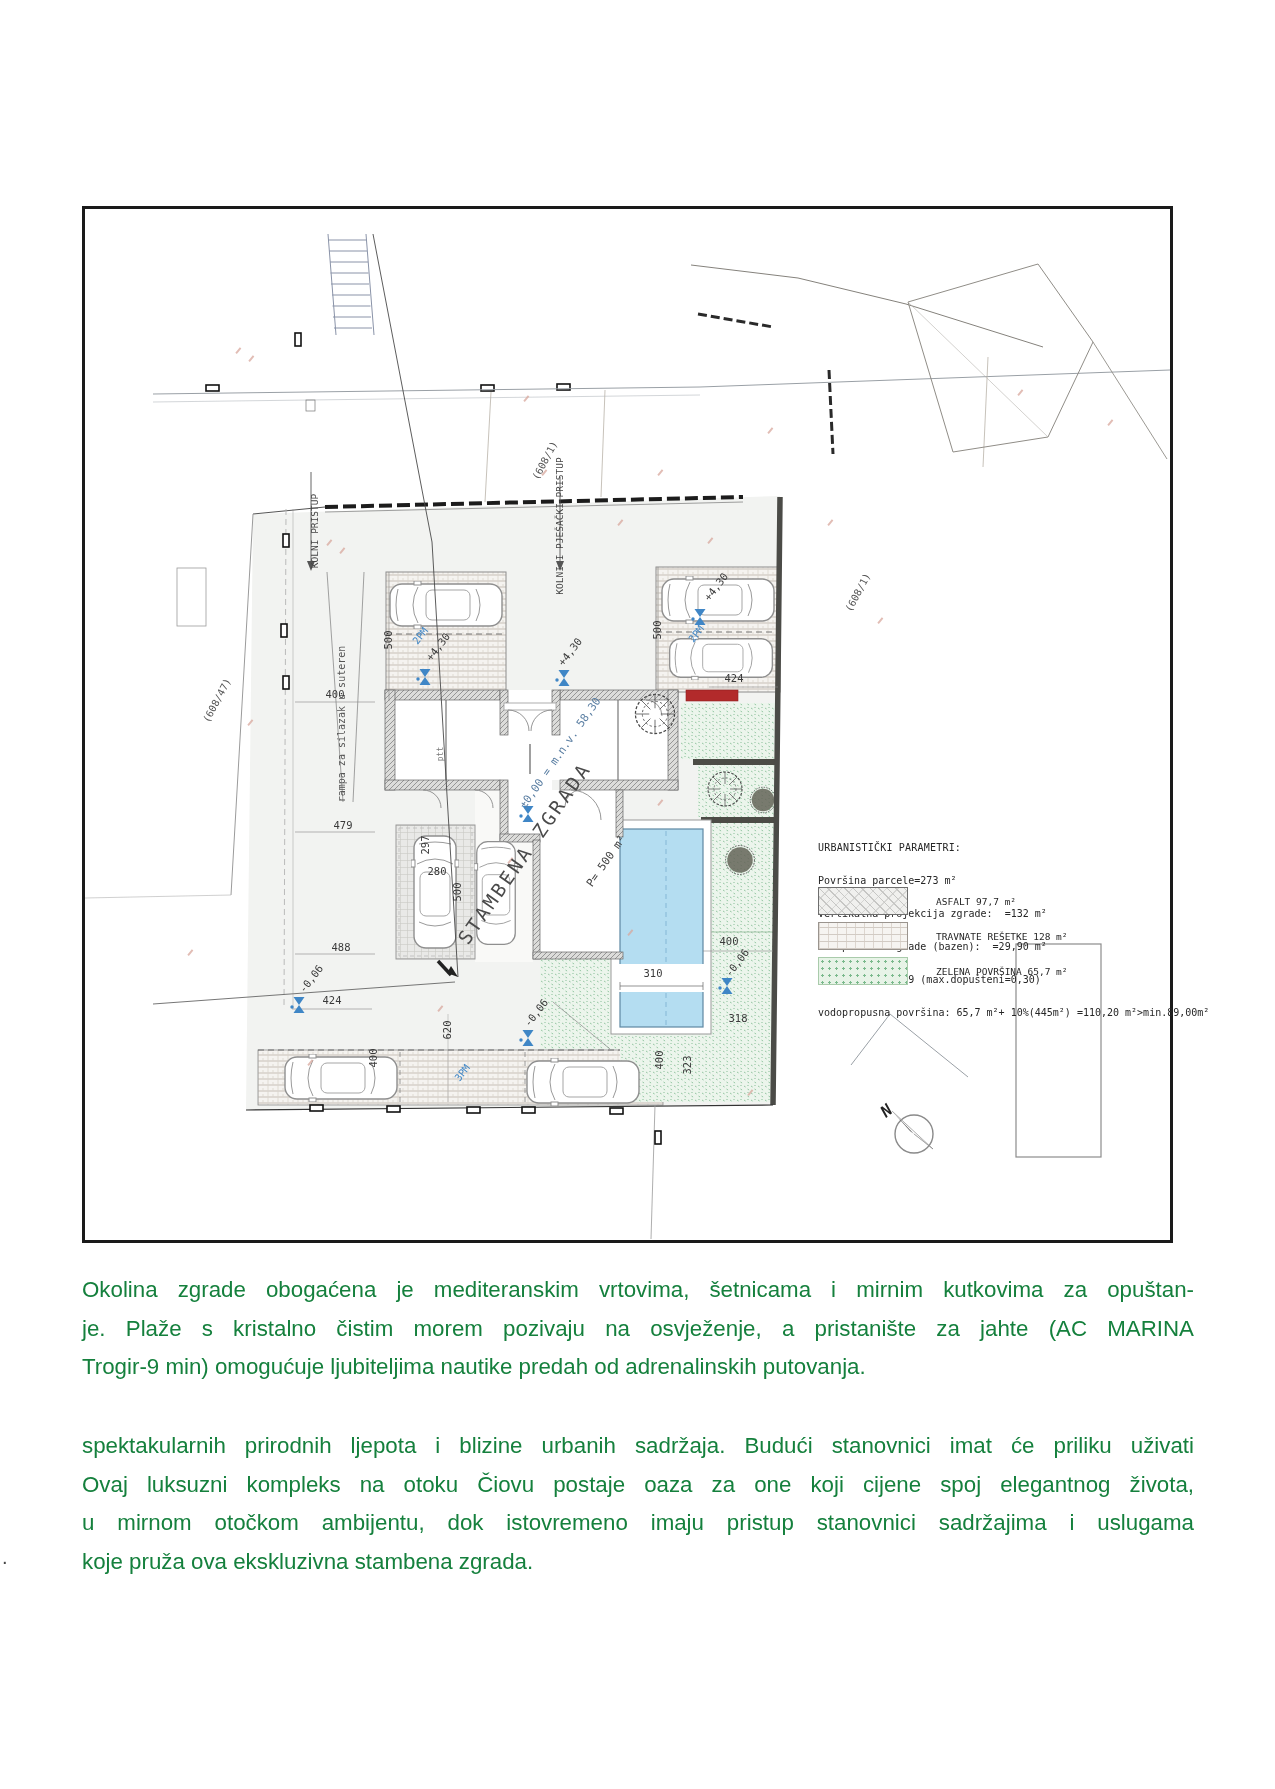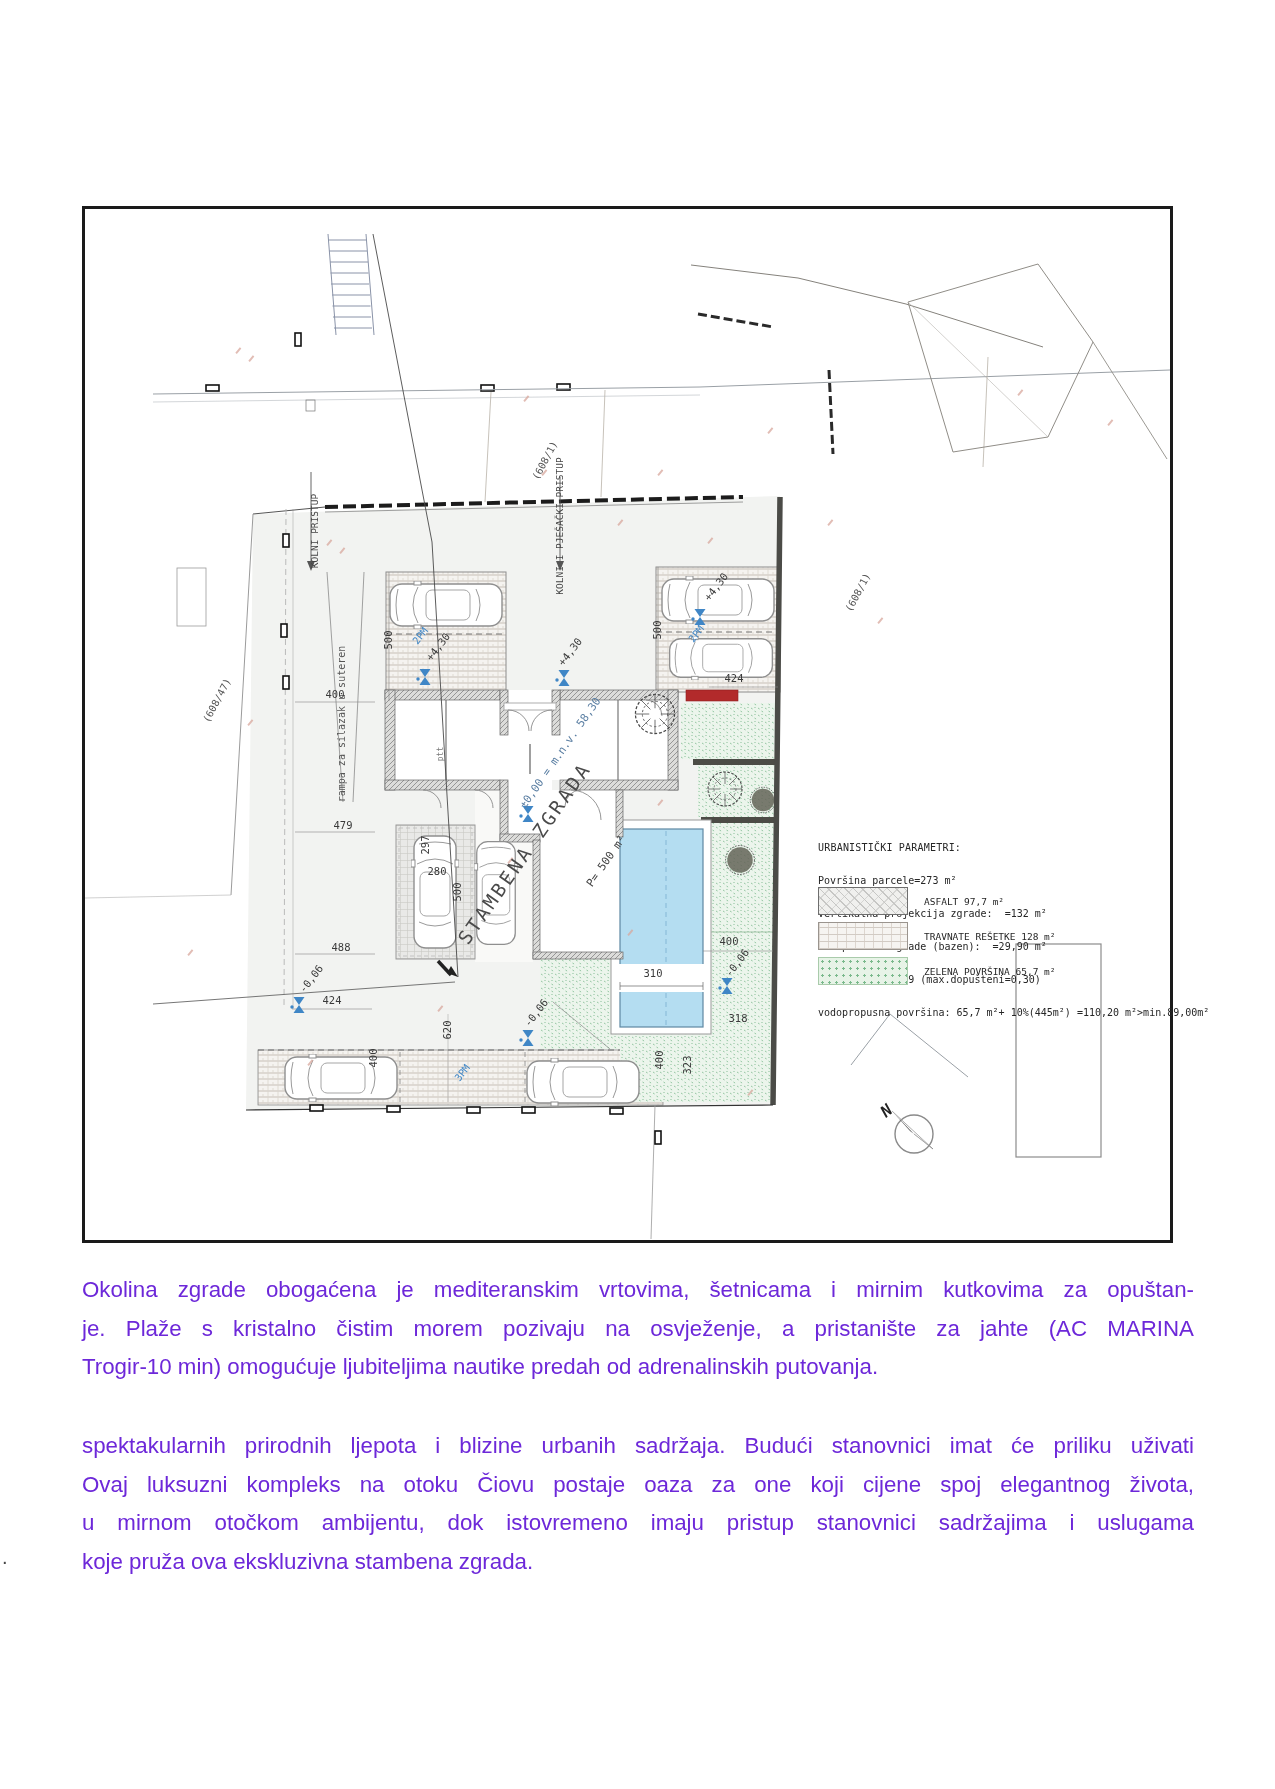--- a/index.html
+++ b/index.html
@@ -6,34 +6,34 @@
   .page{position:relative;width:1275px;height:1789px;background:#fff;overflow:hidden;
         font-family:"Liberation Sans",sans-serif;}
   .frame{position:absolute;left:82px;top:206px;width:1085px;height:1031px;border:3px solid #1a1a1a;background:#fff;}
   .frame svg{position:absolute;left:0;top:0;}
   
   .params{position:absolute;left:815px;top:817px;font-family:"DejaVu Sans Mono",monospace;
           font-size:10px;line-height:11px;color:#262626;white-space:pre;}
   .params .ptitle{letter-spacing:.2px;}
   
   .legend{position:absolute;left:815px;top:884px;}
-  .lrow{display:flex;align-items:center;margin-bottom:7px;}
+  .lrow{display:flex;align-items:center;margin-bottom:7px;gap:12px;}
   .sw{width:90px;height:28px;box-sizing:border-box;}
   .sw-asphalt{background:#f0f0ee;border:1px solid #6e6e6e;
     background-image:repeating-linear-gradient(45deg,#c6c6c4 0 1px,transparent 1px 6px),
                      repeating-linear-gradient(-45deg,#d6d6d4 0 1px,transparent 1px 8px);}
   .sw-grate{background:#f6f4f1;border:1px solid #9a948e;
     background-image:repeating-linear-gradient(0deg,#d2cbc4 0 1px,transparent 1px 7px),
                      repeating-linear-gradient(90deg,#ddd6cf 0 1px,transparent 1px 9px);}
   .sw-green{background:#e7f3e7;border:1px solid #a9cbab;
     background-image:radial-gradient(circle,#7ab98c 1px,transparent 1.4px);
     background-size:7px 7px;}
   .llabel{margin-left:16px;font-family:"DejaVu Sans Mono",monospace;font-size:9.5px;color:#262626;white-space:nowrap;}
   
-  .paras{position:absolute;left:82px;width:1112px;color:#6d28d9;font-size:22.3px;line-height:38.6px;}
+  .paras{position:absolute;left:82px;width:1112px;color:#15803d;font-size:22.3px;line-height:38.6px;}
   .para1{top:1271px;}
   .para2{top:1427px;}
   .pline{text-align:justify;text-align-last:justify;}
   .plast{text-align-last:left;}
   .straydot{position:absolute;left:2px;top:1546px;font-size:20px;color:#444;}
 </style>
 </head>
 <body>
 
 <div class="page">
@@ -369,21 +369,21 @@
         <div class="lrow">
           <div class="sw sw-green"></div>
           <span class="llabel">ZELENA POVRŠINA 65,7 m²</span>
         </div>
       </div>
   </div>
 
   <div class="paras para1">
       <div class="pline">Okolina zgrade obogaćena je mediteranskim vrtovima, šetnicama i mirnim kutkovima za opuštan-</div>
       <div class="pline">je. Plaže s kristalno čistim morem pozivaju na osvježenje, a pristanište za jahte (AC MARINA</div>
-      <div class="pline plast">Trogir-10 min) omogućuje ljubiteljima nautike predah od adrenalinskih putovanja.</div>
+      <div class="pline plast">Trogir-9 min) omogućuje ljubiteljima nautike predah od adrenalinskih putovanja.</div>
     </div>
   <div class="paras para2">
       <div class="pline">spektakularnih prirodnih ljepota i blizine urbanih sadržaja. Budući stanovnici imat će priliku uživati</div>
       <div class="pline">Ovaj luksuzni kompleks na otoku Čiovu postaje oaza za one koji cijene spoj elegantnog života,</div>
       <div class="pline">u mirnom otočkom ambijentu, dok istovremeno imaju pristup stanovnici sadržajima i uslugama</div>
       <div class="pline plast">koje pruža ova ekskluzivna stambena zgrada.</div>
     </div>
   <div class="straydot">.</div>
 
 </div>

